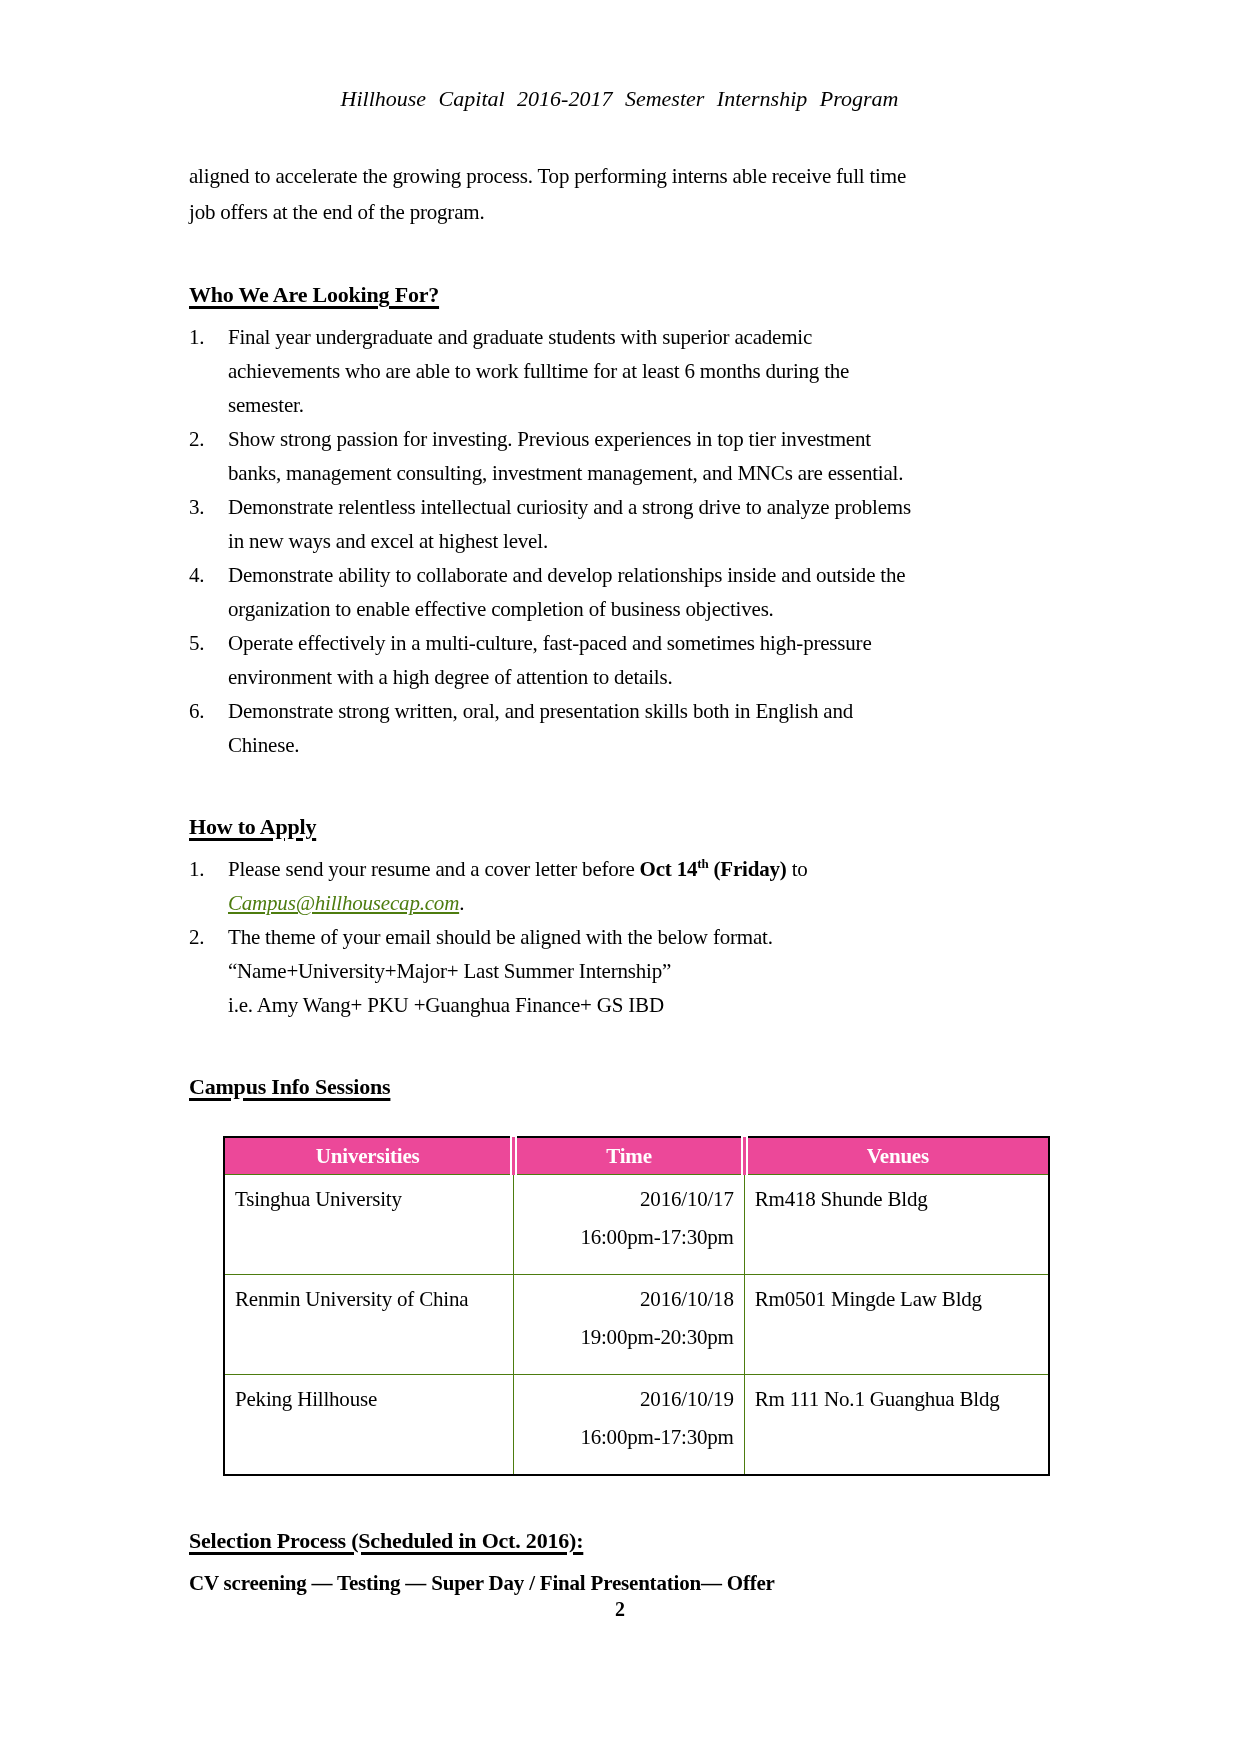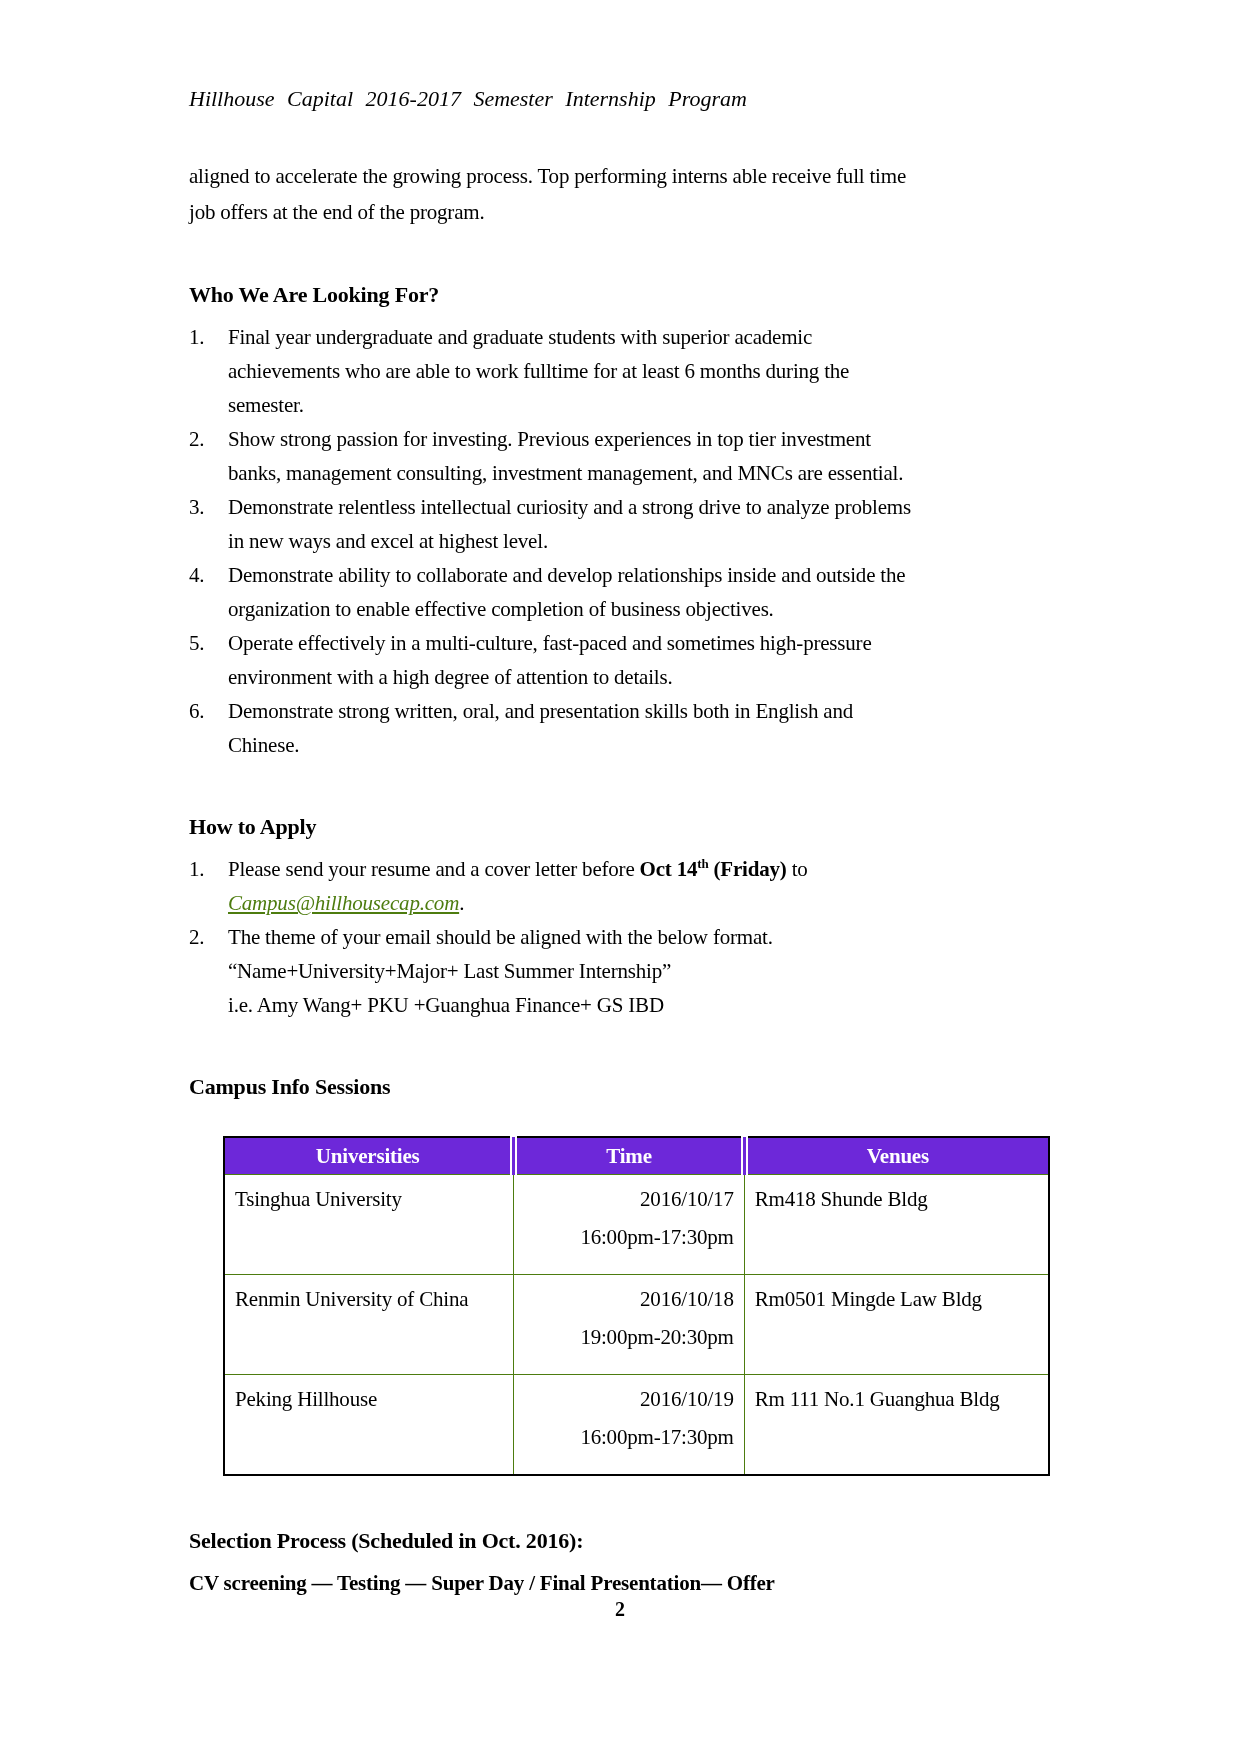--- a/index.html
+++ b/index.html
@@ -7,37 +7,38 @@
     position:relative;
     width:1240px; height:1754px;
     background:#ffffff;
     color:#000000;
     font-family:"Liberation Serif","DejaVu Serif",serif;
     overflow:hidden;
   }
   .content { position:absolute; left:189px; top:84px; width:861px; }
 
   .doc-title {
-    text-align:left;
+    text-align:center;
     font-style:italic;
     font-size:22px;
     word-spacing:7px;
     line-height:30px;
   }
 
   .bodytext { font-size:21px; letter-spacing:-0.2px; }
 
   .intro { margin:44px 0 0 0; line-height:36px; }
   .line { display:block; }
 
   h2.sec {
     margin:52px 0 12px 0;
     font-size:22px;
     font-weight:bold;
     letter-spacing:-0.2px;
+    text-decoration:underline;
     text-decoration-thickness:2.5px;
     text-underline-offset:4px;
   }
   h2.tight { margin-bottom:10px; }
 
   ol.numlist { list-style:none; margin:0; padding:0; line-height:34px; }
   ol.numlist li { position:relative; padding-left:39px; }
   ol.numlist .num { position:absolute; left:0; top:0; }
 
   sup.sscript { font-size:0.62em; line-height:0; vertical-align:super; }
@@ -45,21 +46,21 @@
 
   table.sessions {
     margin:36px 0 0 34px;
     border-collapse:collapse;
     border:2px solid #000000;
     font-size:21px;
     letter-spacing:-0.2px;
     table-layout:fixed;
   }
   table.sessions th {
-    background:#6d28d9;
+    background:#ec4899;
     color:#ffffff;
     font-weight:bold;
     height:36px;
     padding:0 22px;
     text-align:center;
   }
   table.sessions th + th { border-left:7px double #ffffff; }
   table.sessions td {
     border:1px solid #4d7c0f;
     vertical-align:top;

